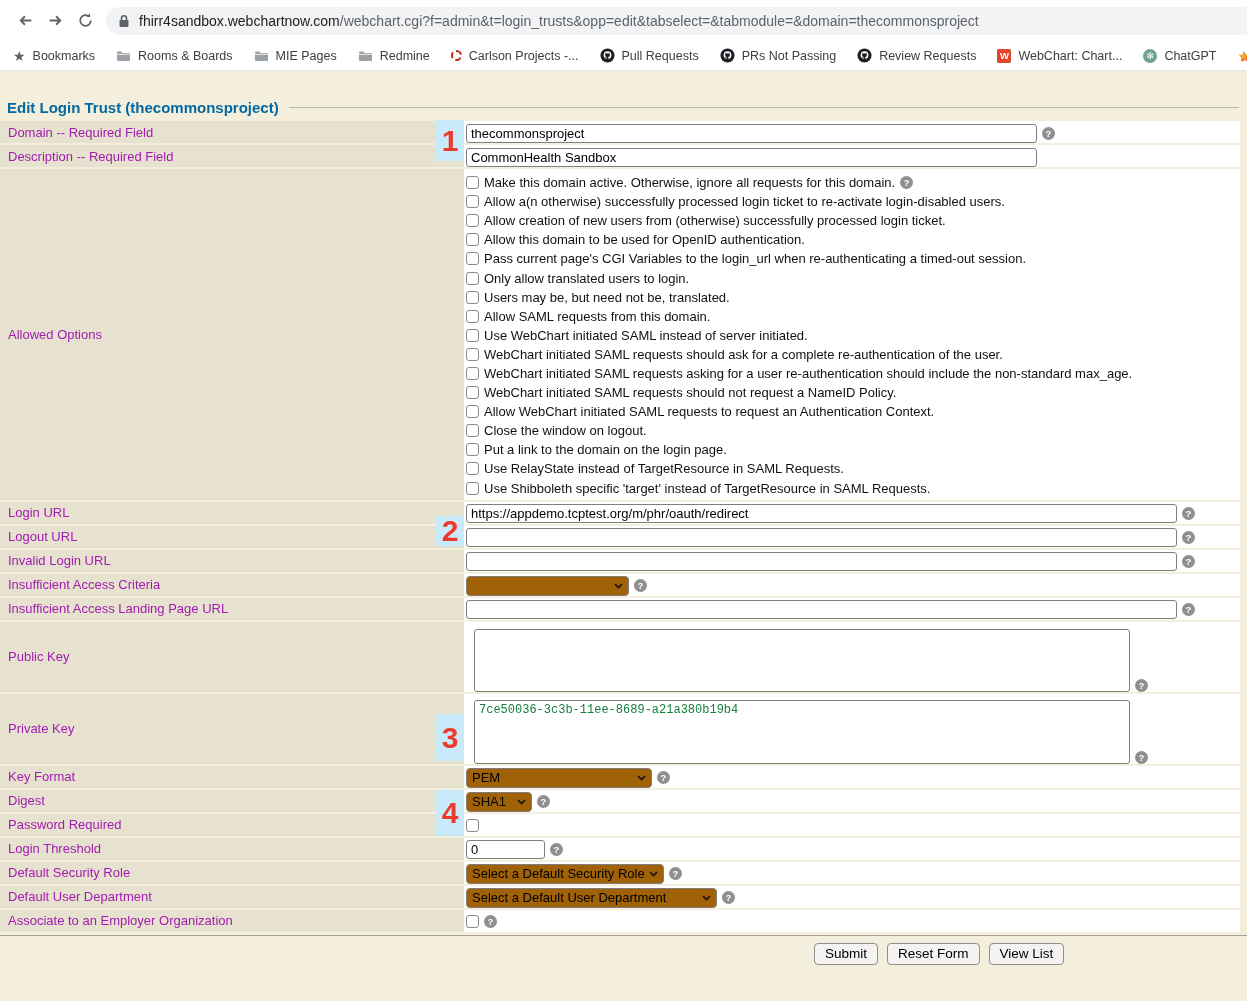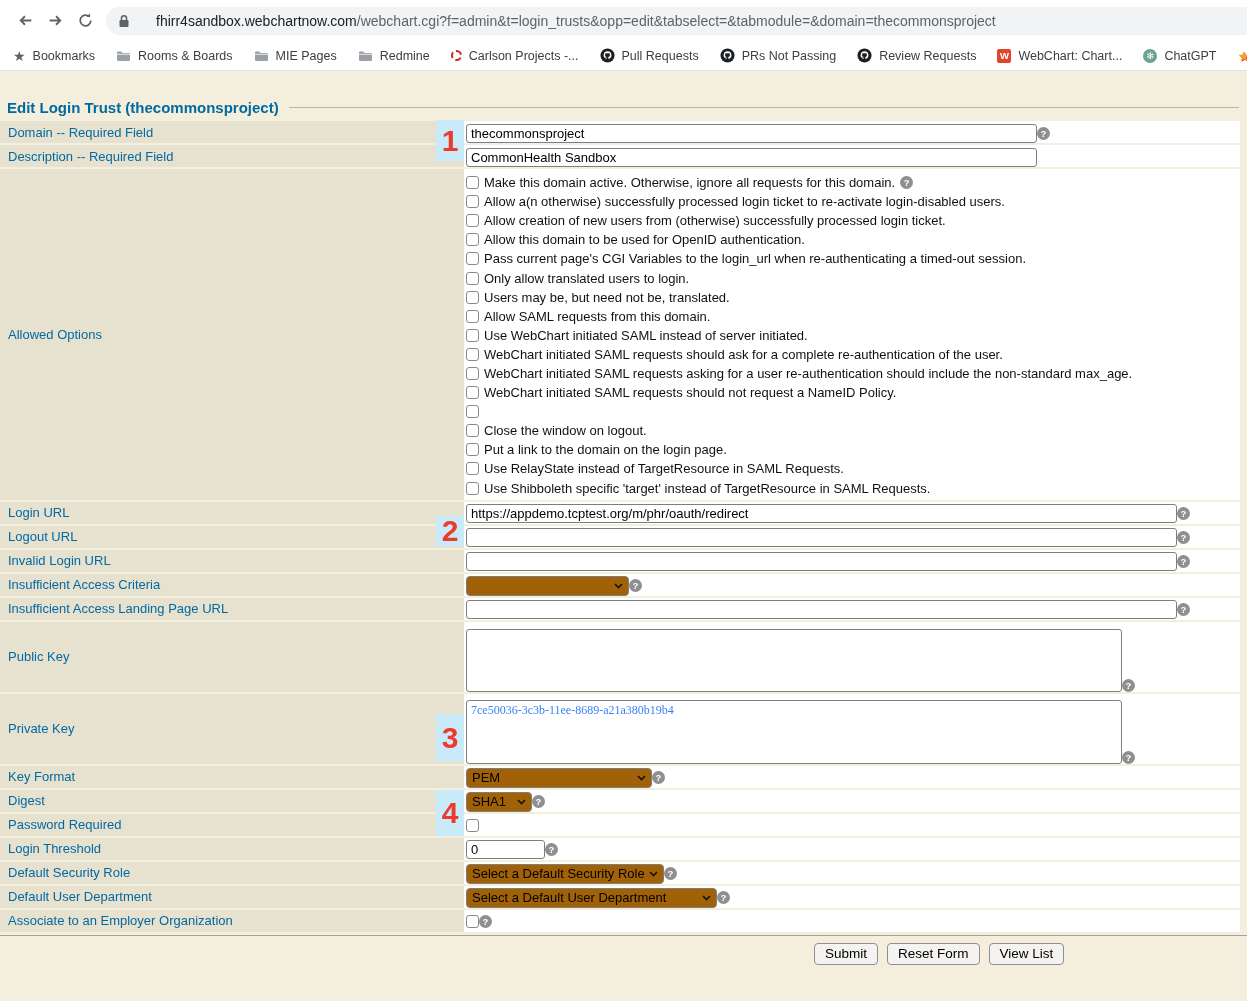--- a/index.html
+++ b/index.html
@@ -9,52 +9,52 @@
     position: relative; overflow: hidden; background:#f4eedc;
   }
   
   .chrome { background:#fff; }
   .toolbar { height:41px; display:flex; align-items:center; padding:0 0 0 10px; }
   .nav-btn { width:30px; height:30px; display:flex; align-items:center; justify-content:center; border-radius:50%; }
   .url-field {
     flex:1; height:28px; margin-left:6px; background:#f1f3f4; border-radius:14px 0 0 14px;
     display:flex; align-items:center; padding:0 10px 0 12px; overflow:hidden; white-space:nowrap;
   }
-  .url-text { font-size:14px; margin-left:26px; color:#202124; }
+  .url-text { font-size:14px; margin-left:9px; color:#202124; }
   .url-text .path { color:#5f6368; }
   .bookmarks { height:30px; display:flex; align-items:center; padding-left:13px; border-bottom:1px solid #e2e4e7; background:#fff; }
   .bm { display:flex; align-items:center; margin-right:21px; font-size:12.5px; color:#3c4043; white-space:nowrap; }
   .bm .ic { margin-right:7px; display:flex; align-items:center; }
   .star-ic { color:#5f6368; font-size:14px; line-height:14px; }
   .gh-ic { width:15px; height:15px; }
   .wc-ic { width:14px; height:14px; background:#e2452e; border-radius:2px; color:#fff; font-size:9.5px; font-weight:bold; display:flex; align-items:center; justify-content:center; }
   .gpt-ic { width:14px; height:14px; background:#6ea390; border-radius:50%; color:#fff; font-size:9px; display:flex; align-items:center; justify-content:center; }
   .carlson-ic { width:11px; height:11px; border:2px dashed #c5271e; border-radius:50%; }
   .spark-ic { color:#f5a12b; font-size:14px; line-height:14px; text-shadow:1px 1px 0 #e2452e; }
   
   .page { background:#f4eedc; height:928px; position:relative; }
   .legend-row { display:flex; align-items:center; padding:28px 8px 5px 7px; }
   .page-title { color:#0369a1; font-weight:bold; font-size:15px; white-space:nowrap; }
   .legend-line { flex:1; height:1px; background:#b9b5a7; margin-left:10px; }
   
   .form-table { display:flex; flex-direction:column; gap:2px; margin:0 7px 0 0; }
   .row { display:flex; min-height:22px; }
   .cell-label {
-    width:464px; background:#e7e1d0; font-size:13px; color:#0369a1;
+    width:464px; background:#e7e1d0; font-size:13px; color:#a21caf;
     display:flex; align-items:center; padding:2px 6px 2px 8px; flex-shrink:0;
   }
-  .cell-input { flex:1; background:#fff; display:flex; align-items:center; padding:2px 6px 0 2px; }
+  .cell-input { flex:1; background:#fff; display:flex; align-items:center; gap:5px; padding:2px 6px 0 2px; }
   .cell-input.top { align-items:flex-end; }
   input[type=text] {
     height:19px; border:1.5px solid #7e7e7e; border-radius:3px; font-size:13px;
     font-family:"Liberation Sans",sans-serif; padding:0 4px; background:#fff; color:#000;
   }
   textarea {
     border:1.5px solid #7e7e7e; border-radius:3px; background:#fff; resize:none;
-    font-family:Liberation Serif, serif; font-size:12px; padding:2px 4px; color:#3b82f6;
+    font-family:Liberation Mono, monospace; font-size:12px; padding:2px 4px; color:#15803d;margin-left:8px;
   }
   .select {
     display:inline-flex; align-items:center; justify-content:space-between;
     border:1.5px solid #7e7e7e; border-radius:4px; background:#a16207; height:20px;
     font-size:13px; padding:0 5px 0 5px; color:#000;
   }
   .chk { width:13px; height:13px; border:1.5px solid #8a8a8a; border-radius:3px; background:#fff; flex-shrink:0; }
   .help {
     width:13px; height:13px; border-radius:50%; background:#8f8f8f; color:#fff;
     font-size:9.5px; font-weight:bold; display:inline-flex; align-items:center; justify-content:center; flex-shrink:0;
@@ -265,20 +265,21 @@
           <div class="opt">
               <span class="chk"></span>
               <span>WebChart initiated SAML requests asking for a user re-authentication should include the non-standard max_age.</span>
             </div>
           <div class="opt">
               <span class="chk"></span>
               <span>WebChart initiated SAML requests should not request a NameID Policy.</span>
             </div>
           <div class="opt">
               <span class="chk"></span>
+              <span>Allow WebChart initiated SAML requests to request an Authentication Context.</span>
             </div>
           <div class="opt">
               <span class="chk"></span>
               <span>Close the window on logout.</span>
             </div>
           <div class="opt">
               <span class="chk"></span>
               <span>Put a link to the domain on the login page.</span>
             </div>
           <div class="opt">

